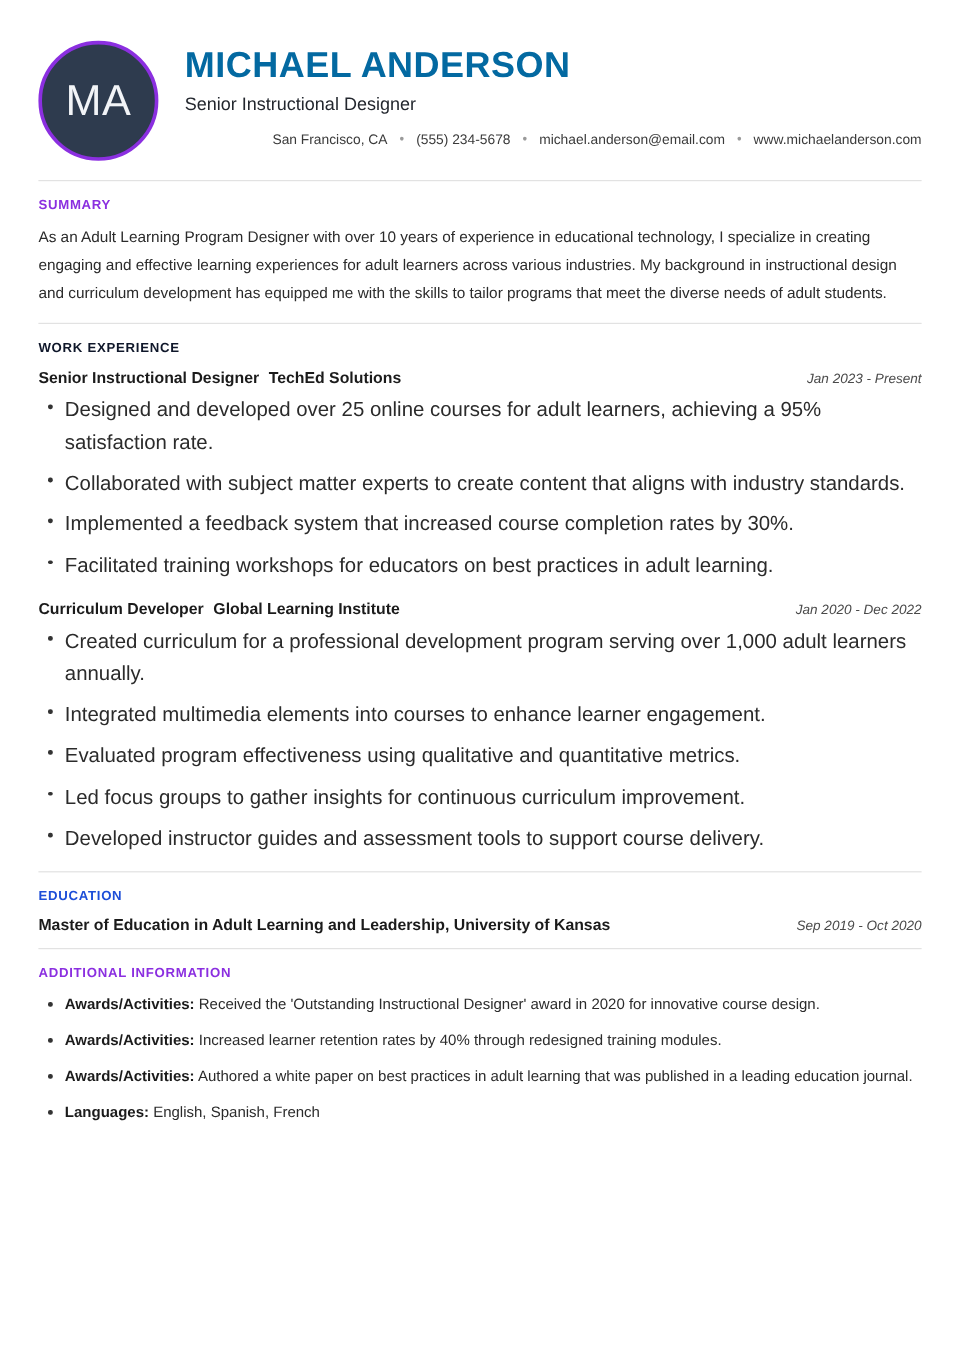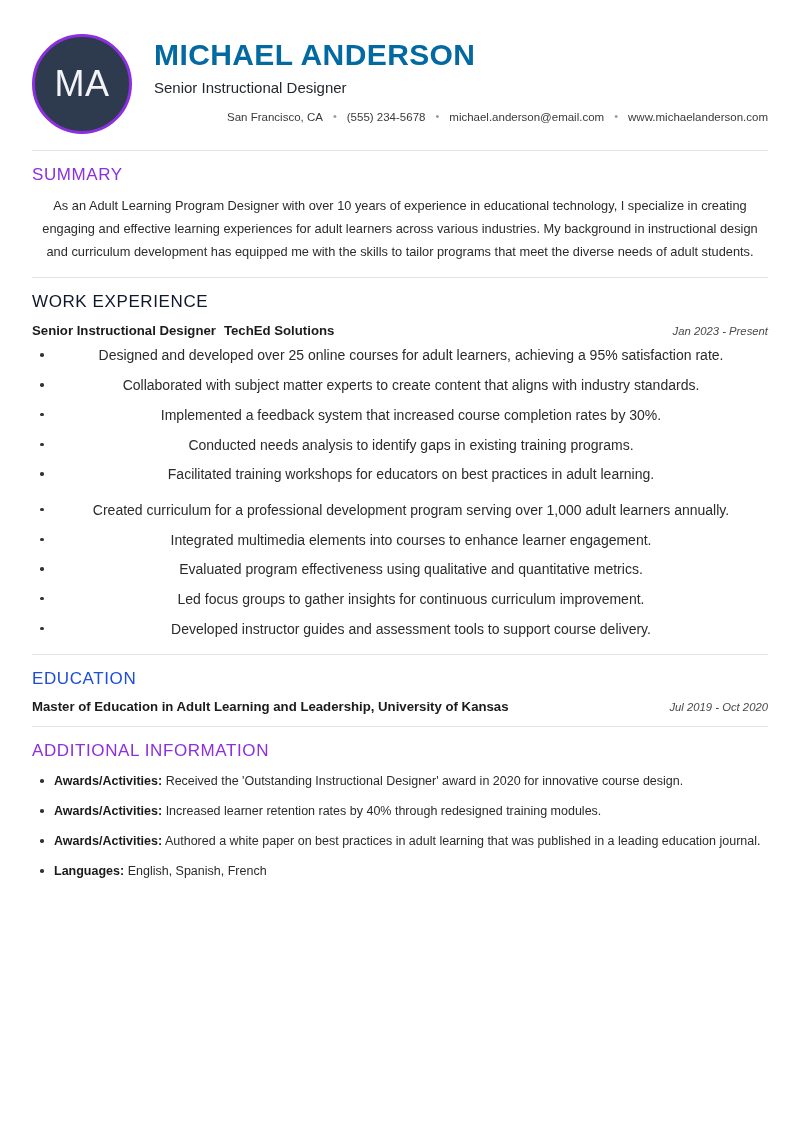--- a/index.html
+++ b/index.html
@@ -89,32 +89,32 @@
   }
 
   
   .section {
     border-top: 1px solid #e2e2e2;
     padding-top: 14px;
     margin-top: 2px;
   }
   .section-title {
     color: #8b2fe0;
-    font-size: 17px;
-    font-weight: normal;
+    font-size: 11px;
+    font-weight: bold;
     letter-spacing: 0.6px;
     text-transform: uppercase;
     margin: 0 0 10px 0;
   }
   .summary-text {
     font-size: 12.8px;
     line-height: 1.78;
     color: #2b2b2b;
     margin: 0 0 14px 0;
-    text-align: center;
+    text-align: left;
   }
 
   
   .entry { margin-bottom: 4px; }
   .entry-head {
     display: flex;
     align-items: baseline;
     justify-content: space-between;
     margin-bottom: 6px;
   }
@@ -133,25 +133,24 @@
     padding-left: 16px;
   }
   ul.bullets {
     list-style: none;
     margin: 0 0 14px 0;
     padding: 0;
   }
   ul.bullets > li {
     position: relative;
     padding-left: 22px;
-    font-size: 14px;
+    font-size: 17px;
     line-height: 1.55;
     color: #2b2b2b;
     margin-bottom: 8px;
-    text-align: center;
   }
   ul.bullets > li::before {
     content: "";
     position: absolute;
     left: 8px;
     top: 8px;
     width: 3.5px;
     height: 3.5px;
     border-radius: 50%;
     background: #333333;
@@ -235,41 +234,46 @@
       <div class="entry-head">
         <div class="entry-title">
           <span>Senior Instructional Designer</span><span class="entry-company">TechEd Solutions</span>
         </div>
         <div class="entry-date">Jan 2023 - Present</div>
       </div>
       <ul class="bullets">
         <li>Designed and developed over 25 online courses for adult learners, achieving a 95% satisfaction rate.</li>
         <li>Collaborated with subject matter experts to create content that aligns with industry standards.</li>
         <li>Implemented a feedback system that increased course completion rates by 30%.</li>
-        <li>Conducted needs analysis to identify gaps in existing training programs.</li>
         <li>Facilitated training workshops for educators on best practices in adult learning.</li>
       </ul>
     </div>
 
     <div class="entry">
+      <div class="entry-head">
+        <div class="entry-title">
+          <span>Curriculum Developer</span><span class="entry-company">Global Learning Institute</span>
+        </div>
+        <div class="entry-date">Jan 2020 - Dec 2022</div>
+      </div>
       <ul class="bullets">
         <li>Created curriculum for a professional development program serving over 1,000 adult learners annually.</li>
         <li>Integrated multimedia elements into courses to enhance learner engagement.</li>
         <li>Evaluated program effectiveness using qualitative and quantitative metrics.</li>
         <li>Led focus groups to gather insights for continuous curriculum improvement.</li>
         <li>Developed instructor guides and assessment tools to support course delivery.</li>
       </ul>
     </div>
   </div>
 
   <div class="section">
     <h2 class="section-title" style="color: #1d4ed8;">EDUCATION</h2>
     <div class="edu-head">
       <div class="edu-degree">Master of Education in Adult Learning and Leadership, University of Kansas</div>
-      <div class="entry-date">Jul 2019 - Oct 2020</div>
+      <div class="entry-date">Sep 2019 - Oct 2020</div>
     </div>
   </div>
 
   <div class="section">
     <h2 class="section-title" style="color: rgb(139, 47, 224);">ADDITIONAL INFORMATION</h2>
     <ul class="info-list">
       <li>
         <span class="info-label">Awards/Activities:</span>
         <span>Received the 'Outstanding Instructional Designer' award in 2020 for innovative course design.</span>
       </li>

